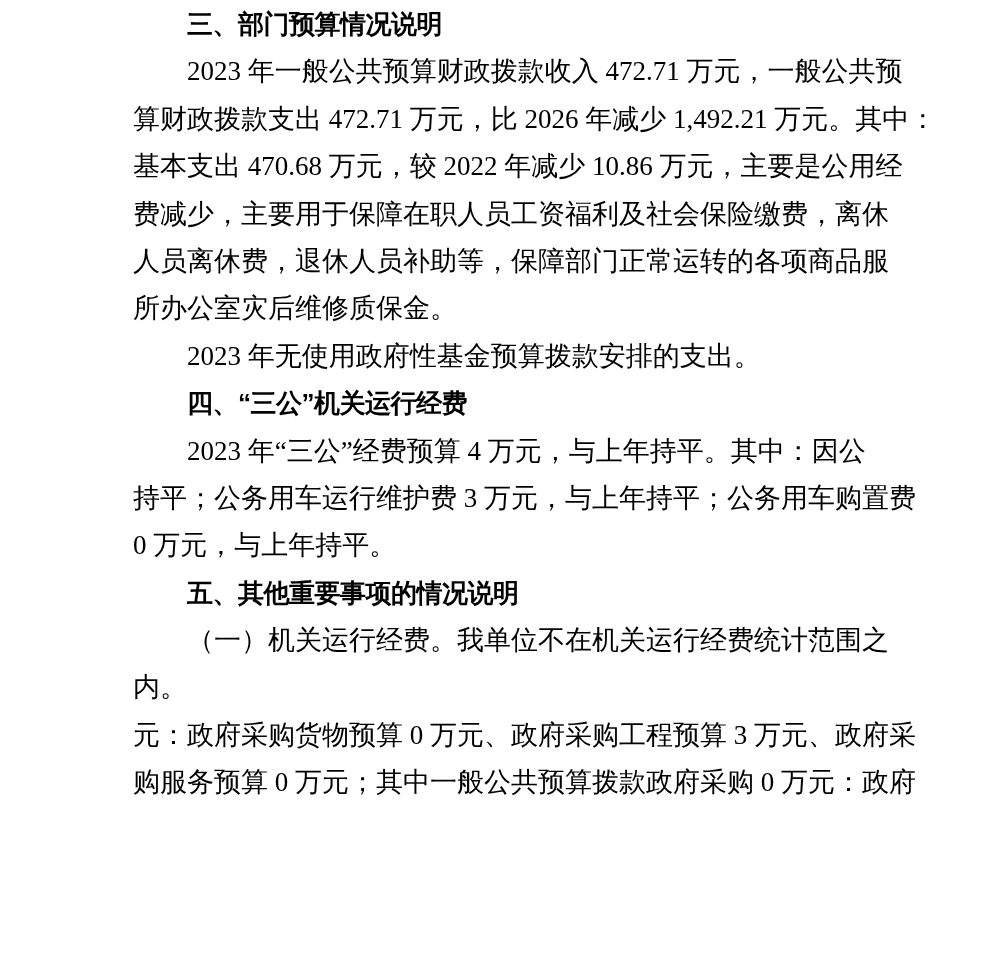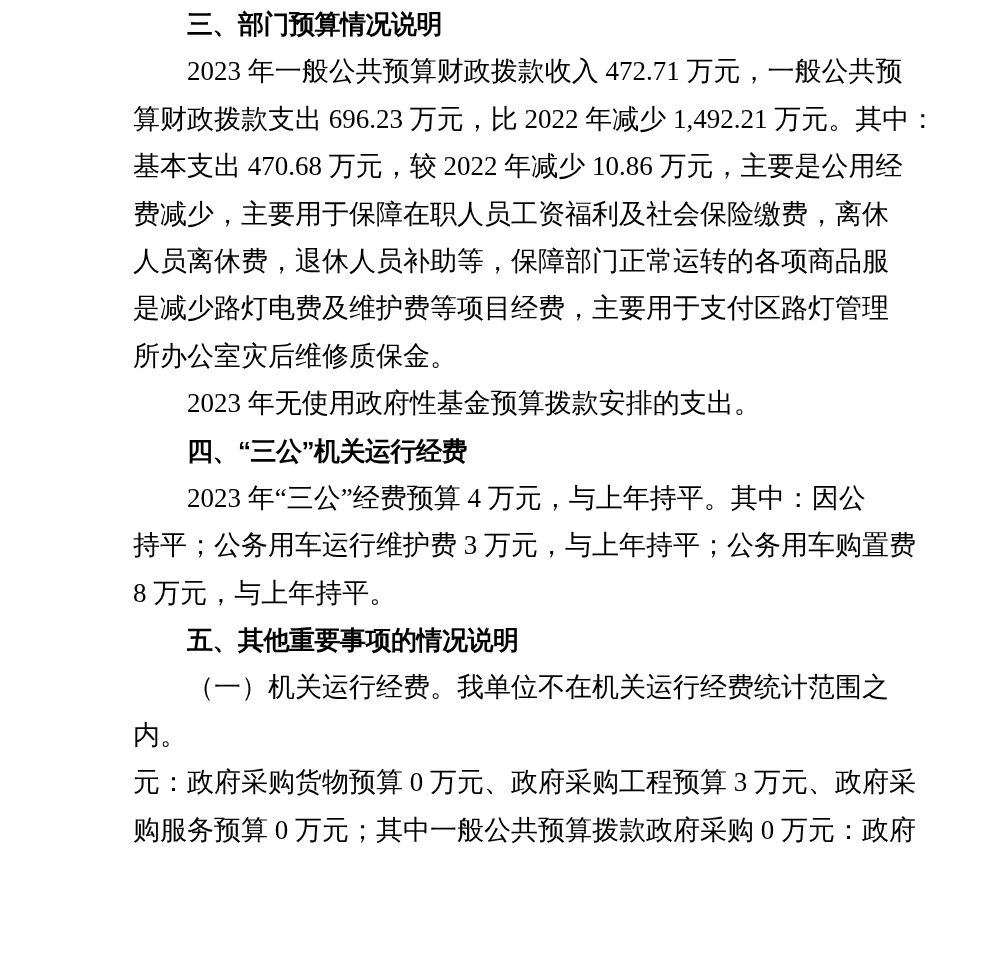--- a/index.html
+++ b/index.html
@@ -33,34 +33,33 @@
   .lead { font-weight: normal; }
 </style>
 </head>
 <body>
 
 <div class="page">
 
   <div class="line heading indent">三、部门预算情况说明</div>
 
   <div class="line indent">2023 年一般公共预算财政拨款收入 472.71 万元，一般公共预</div>
-  <div class="line">算财政拨款支出 696.23 万元，比 2022 年减少 1,492.21 万元。其中：</div>
+  <div class="line">算财政拨款支出 472.71 万元，比 2026 年减少 1,492.21 万元。其中：</div>
   <div class="line">基本支出 470.68 万元，较 2022 年减少 10.86 万元，主要是公用经</div>
   <div class="line">费减少，主要用于保障在职人员工资福利及社会保险缴费，离休</div>
   <div class="line">人员离休费，退休人员补助等，保障部门正常运转的各项商品服</div>
-  <div class="line">是减少路灯电费及维护费等项目经费，主要用于支付区路灯管理</div>
   <div class="line">所办公室灾后维修质保金。</div>
 
   <div class="line indent">2023 年无使用政府性基金预算拨款安排的支出。</div>
 
   <div class="line heading indent">四、“三公”机关运行经费</div>
 
   <div class="line indent">2023 年“三公”经费预算 4 万元，与上年持平。其中：因公</div>
   <div class="line">持平；公务用车运行维护费 3 万元，与上年持平；公务用车购置费</div>
-  <div class="line">8 万元，与上年持平。</div>
+  <div class="line">0 万元，与上年持平。</div>
 
   <div class="line heading indent">五、其他重要事项的情况说明</div>
 
   <div class="line indent"><b class="lead">（一）机关运行经费。</b><span>我单位不在机关运行经费统计范围之</span></div>
   <div class="line">内。</div>
 
   <div class="line">元：政府采购货物预算 0 万元、政府采购工程预算 3 万元、政府采</div>
   <div class="line">购服务预算 0 万元；其中一般公共预算拨款政府采购 0 万元：政府</div>
 
 </div>

